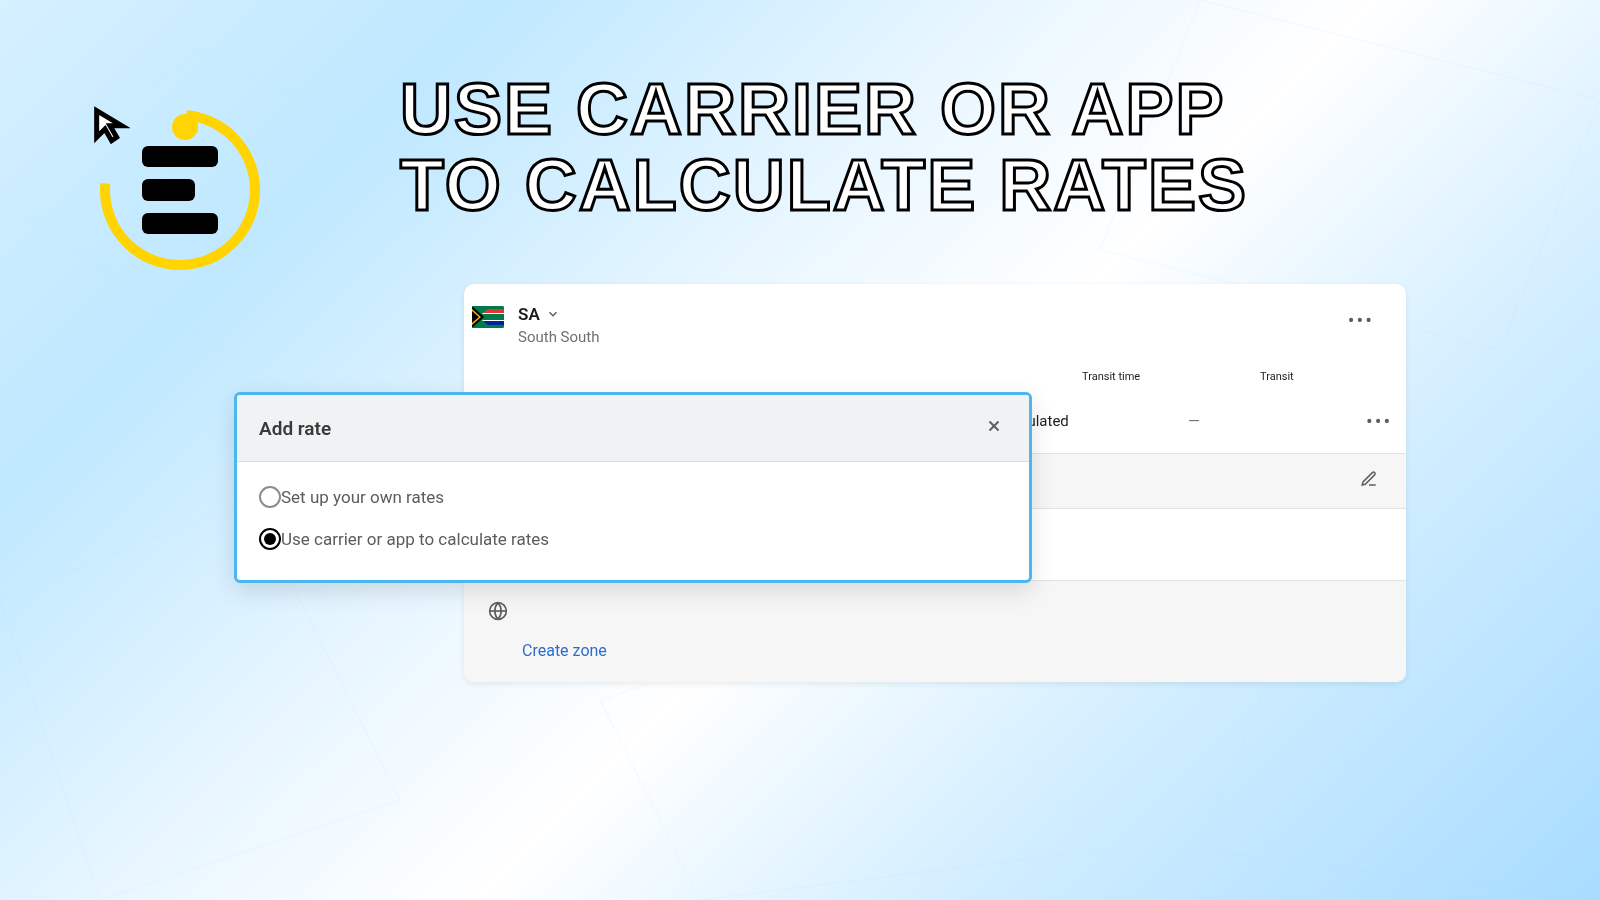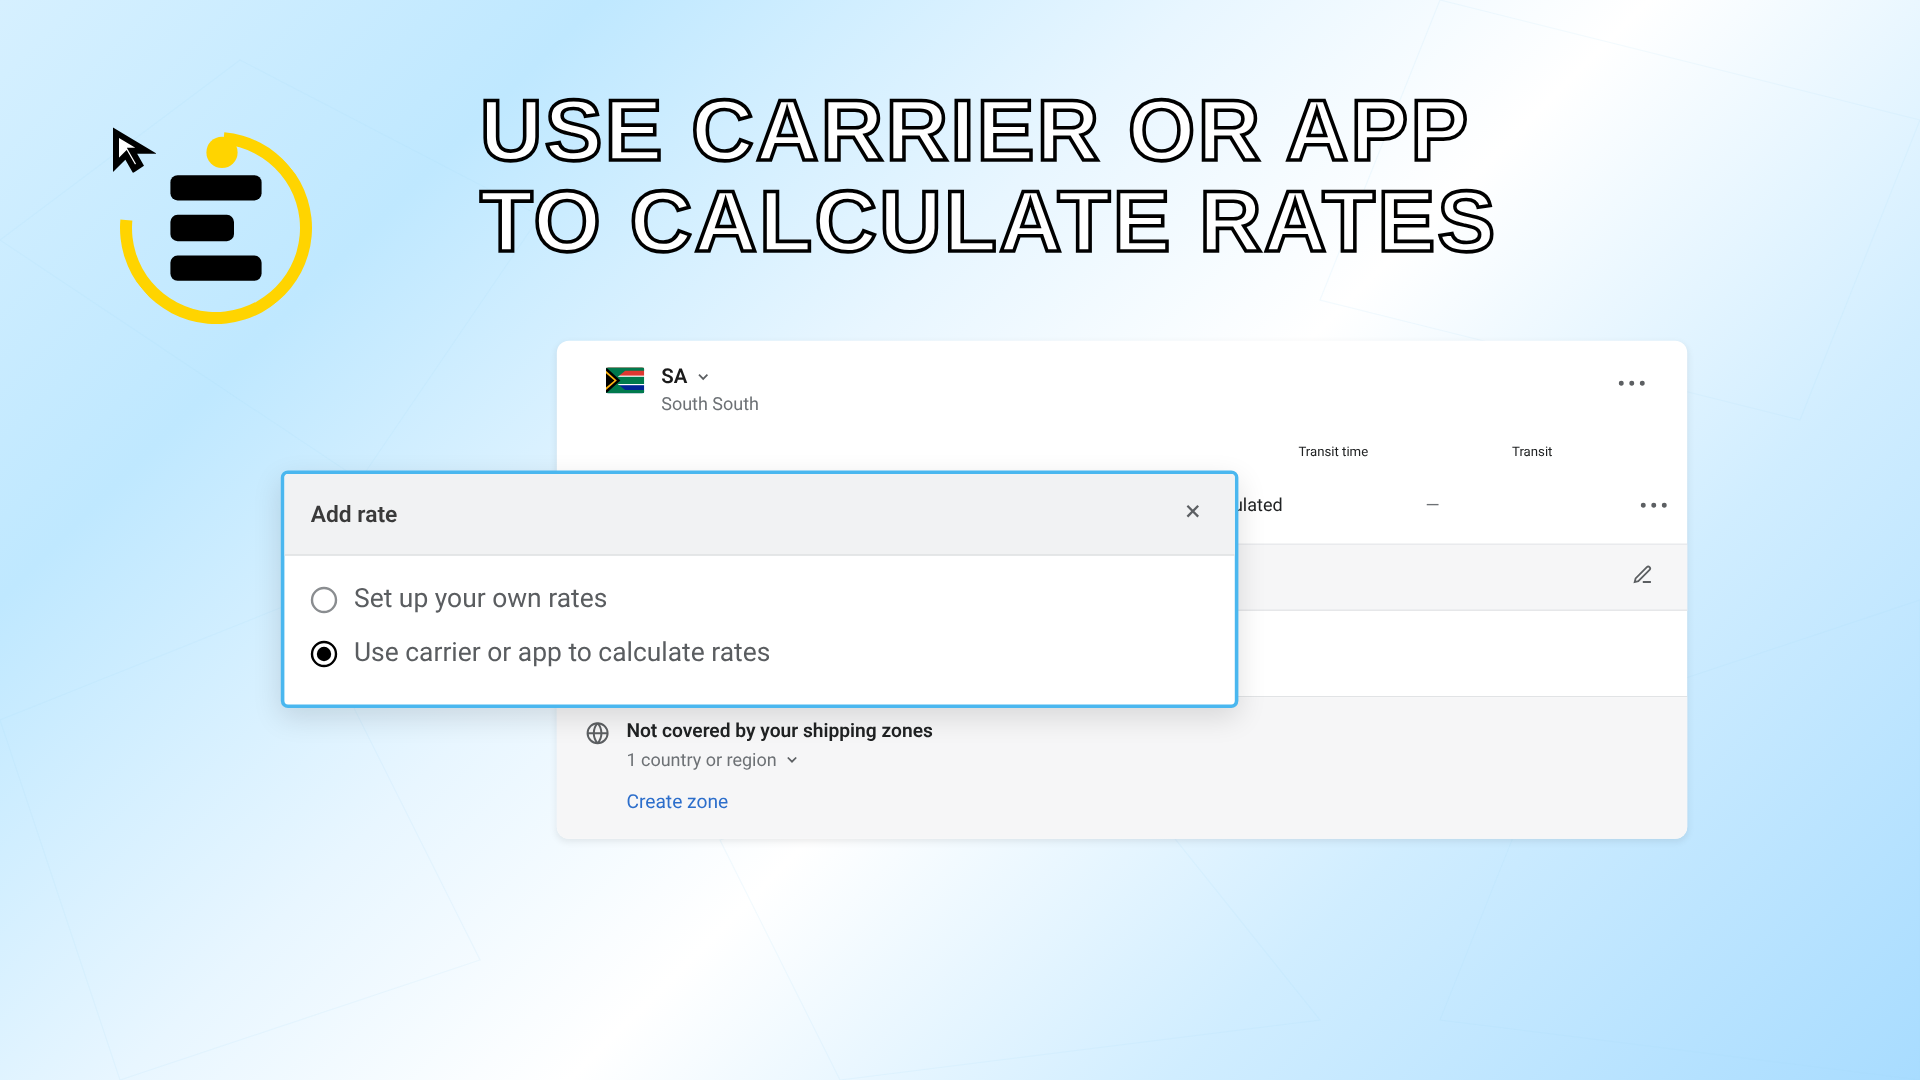--- a/index.html
+++ b/index.html
@@ -62,21 +62,21 @@
     position: absolute;
     left: 464px; top: 284px;
     width: 942px;
     background: #fff;
     border-radius: 10px;
     box-shadow: 0 2px 6px rgba(0,0,0,0.08);
     padding: 0;
   }
   .panel-header {
     display: flex; align-items: flex-start; justify-content: space-between;
-    padding: 20px 24px 16px 41px;
+    padding: 20px 24px 16px 8px;
   }
   .zone-left { display: flex; gap: 14px; align-items: flex-start; }
   .flag {
     width: 32px; height: 22px; border-radius: 2px; overflow: hidden; flex-shrink: 0;
     margin-top: 2px;
   }
   .zone-title-row { display: flex; align-items: center; gap: 6px; font-weight: 600; font-size: 17px; color: #1a1a1a; }
   .zone-sub { color: #6d7175; font-size: 15px; margin-top: 4px; }
   .kebab { color: #5c5f62; font-size: 20px; letter-spacing: 2px; cursor: pointer; padding: 4px 8px; }
 
@@ -140,21 +140,21 @@
   }
   .modal-head {
     background: #f1f2f3;
     padding: 18px 22px;
     display: flex; justify-content: space-between; align-items: center;
     border-bottom: 1px solid #dadcde;
   }
   .modal-title { font-weight: 600; font-size: 19px; color: #3a3a3a; }
   .close-x { color: #5c5f62; cursor: pointer; font-size: 18px; padding: 4px; }
   .modal-body { padding: 24px 22px 30px 22px; display: flex; flex-direction: column; gap: 20px; }
-  .radio-row { display: flex; align-items: center; gap: 14px; font-size: 22px; color: #5a5d60; cursor: pointer; }
+  .radio-row { display: flex; align-items: center; gap: 0; font-size: 17px; color: #5a5d60; cursor: pointer; }
   .radio {
     width: 22px; height: 22px; border-radius: 50%; border: 2px solid #8a8d90;
     display: flex; align-items: center; justify-content: center; flex-shrink: 0;
   }
   .radio.selected { border-color: #000; }
   .radio.selected::after { content: ""; width: 12px; height: 12px; border-radius: 50%; background: #000; }
 
   .chev { stroke: #5c5f62; }
 </style>
 </head>
@@ -243,29 +243,20 @@
 
   <div class="footer-card">
     <div class="nc-row">
       <span class="globe">
         <svg width="20" height="20" viewBox="0 0 24 24" fill="none" stroke="#5c5f62" stroke-width="2">
           <circle cx="12" cy="12" r="10"></circle>
             <line x1="2" y1="12" x2="22" y2="12"></line>
           <path d="M12 2a15 15 0 010 20M12 2a15 15 0 000 20"></path>
         </svg>
       </span>
-      <div>
-        <div class="nc-title">Not covered by your shipping zones</div>
-        <div class="nc-sub">
-          <span>1 country or region</span>
-          <svg class="chev" width="14" height="14" viewBox="0 0 24 24" fill="none" stroke-width="2.5">
-              <path d="M6 9l6 6 6-6"></path>
-            </svg>
-        </div>
-      </div>
     </div>
     <div class="create-zone">Create zone</div>
   </div>
 </div>
 
 <div class="modal">
   <div class="modal-head">
     <span class="modal-title">Add rate</span>
     <span class="close-x">
       <svg width="18" height="18" viewBox="0 0 24 24" fill="none" stroke="#5c5f62" stroke-width="2.5">

